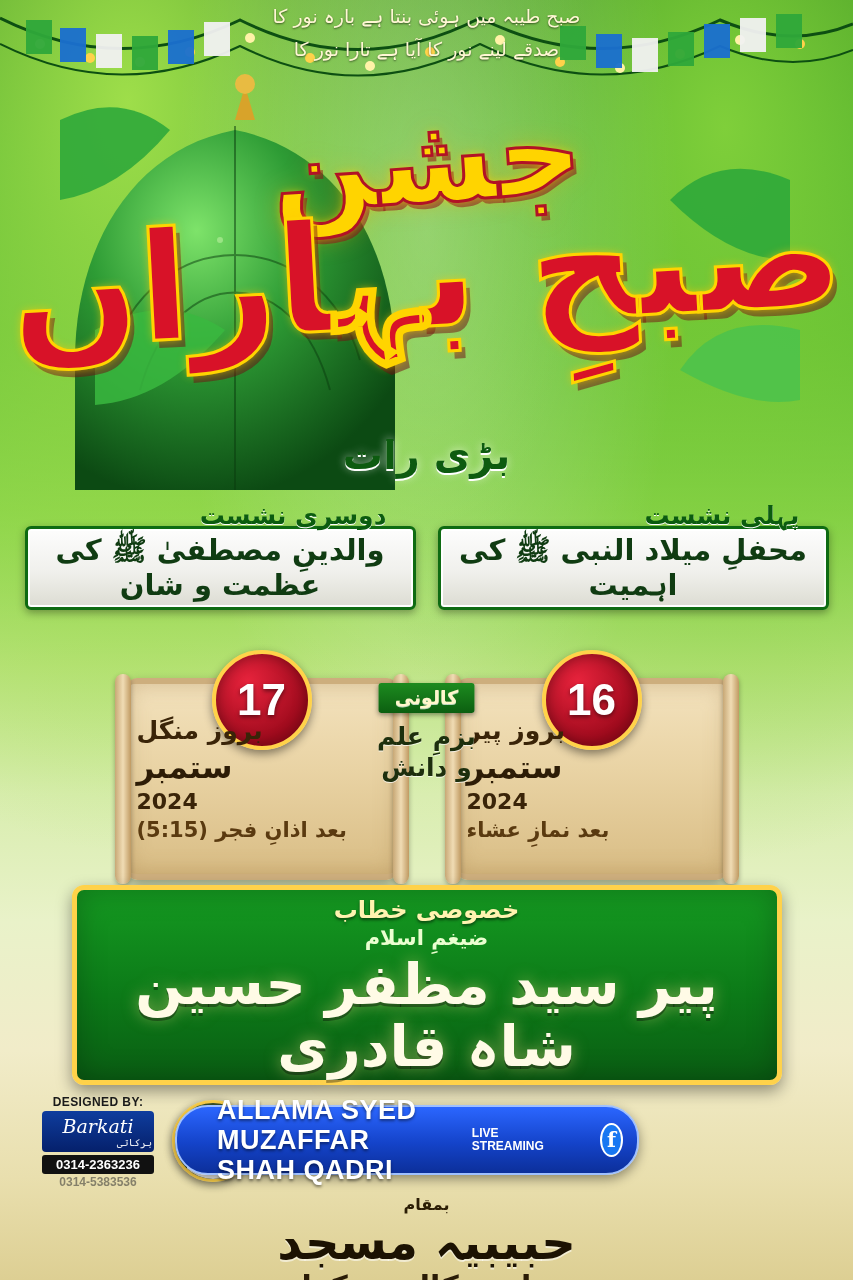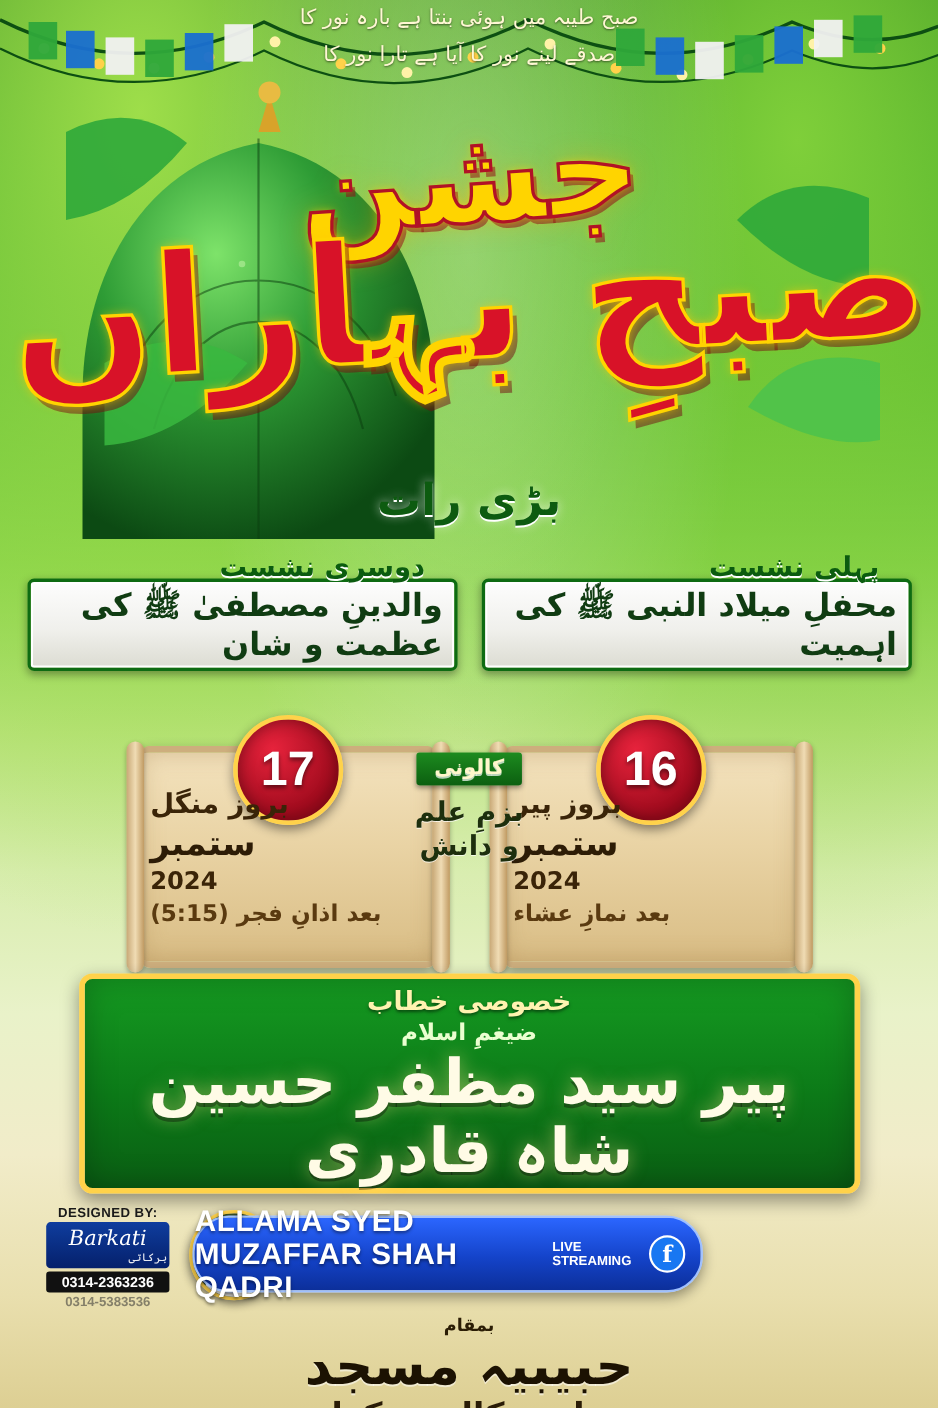--- a/index.html
+++ b/index.html
@@ -79,21 +79,21 @@
     display:flex;align-items:center;justify-content:center;
   }
   .sess .label{
     position:absolute;top:-28px;right:26px;
     direction:rtl;font-size:25px;font-weight:bold;color:#0b5c0f;
     text-shadow:0 1px 0 #fff;
     font-family:"DejaVu Sans","Liberation Sans",sans-serif;
   }
   .sess .body{
     direction:rtl;font-size:29px;font-weight:bold;color:#103c12;line-height:1.2;
-    padding:0 10px;
+    text-align:center;padding:0 10px;
     font-family:"DejaVu Sans","Liberation Sans",sans-serif;
   }
 
   
   .scrolls{
     position:absolute;top:640px;left:0;width:853px;height:250px;
     display:flex;flex-direction:row-reverse;justify-content:center;gap:60px;
   }
   .scroll{
     position:relative;width:270px;height:190px;margin-top:38px;
@@ -189,21 +189,21 @@
   .designer .phone2{
     color:#333;font-size:12px;font-weight:bold;opacity:.55;margin-top:1px;text-align:center;
   }
 
   
   .livebar{
     position:absolute;left:175px;top:1105px;width:460px;height:66px;
     background:linear-gradient(180deg,#2b66ff 0%,#1443c9 55%,#0c2f9a 100%);
     border-radius:33px;border:2px solid #9fc0ff;
     box-shadow:0 4px 12px rgba(0,0,0,.4);
-    display:flex;align-items:center;
+    display:flex;align-items:center;gap:40px;
   }
   .livebar .fb{
     width:30px;height:30px;border-radius:50%;background:#1877f2;
     color:#fff;font-weight:bold;font-size:21px;line-height:30px;text-align:center;
     margin-left:6px;margin-right:14px;border:2px solid #fff;
     font-family:"DejaVu Serif","Liberation Serif",serif;
   }
   .livebar .livetxt{
     color:#fff;font-size:12px;font-weight:bold;line-height:1.05;margin-right:10px;
   }

